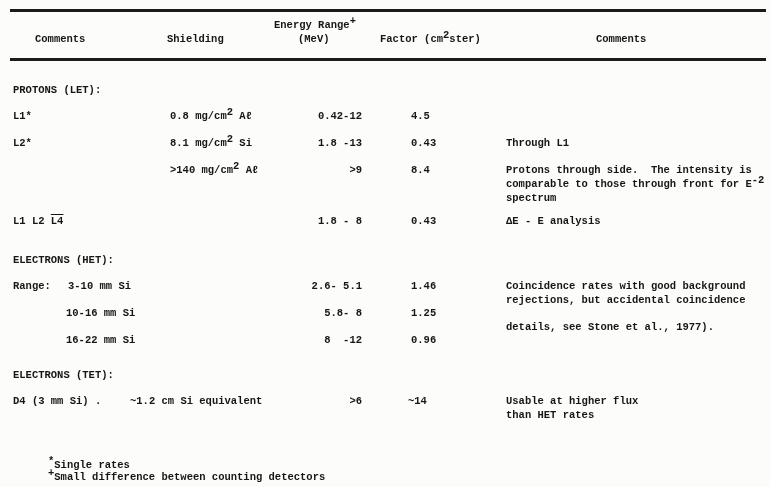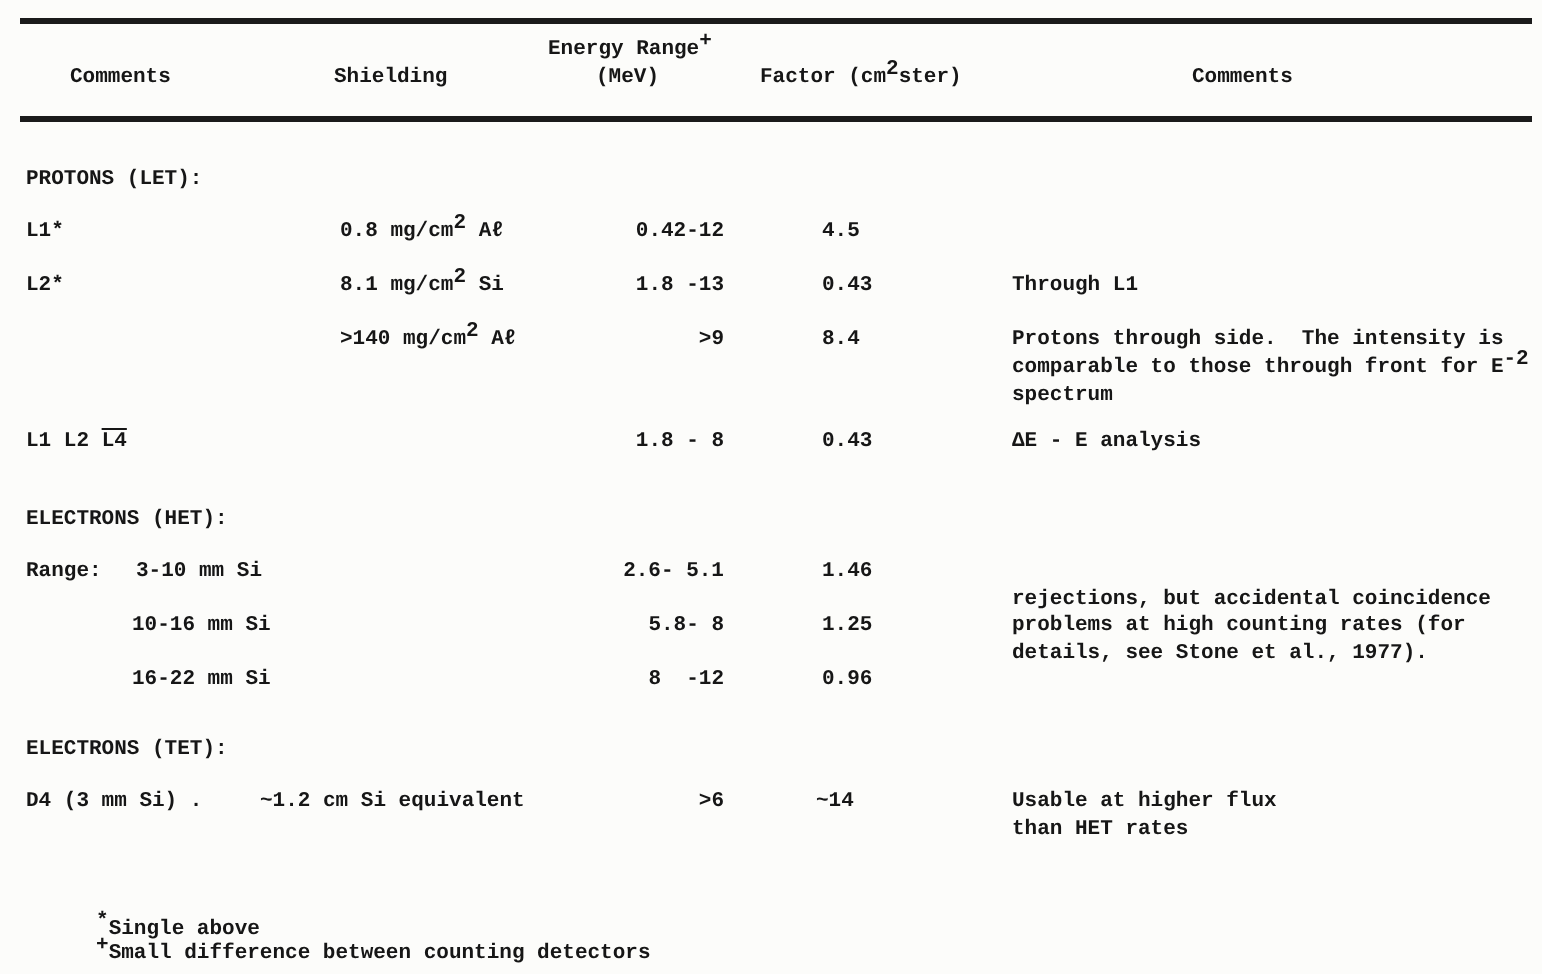--- a/index.html
+++ b/index.html
@@ -68,29 +68,29 @@
   <span class="t f" style="top:280px">1.46</span>
 
   <span class="t" style="left:66px;top:307px">10-16 mm Si</span>
   <span class="t e" style="top:307px">5.8- 8</span>
   <span class="t f" style="top:307px">1.25</span>
 
   <span class="t" style="left:66px;top:334px">16-22 mm Si</span>
   <span class="t e" style="top:334px">8  -12</span>
   <span class="t f" style="top:334px">0.96</span>
 
+  <span class="t m" style="top:280px">Coincidence rates with good background</span>
   <span class="t m" style="top:294px">rejections, but accidental coincidence</span>
-  <span class="t m" style="top:307px">problems at high counting rates (for</span>
   <span class="t m" style="top:321px">details, see Stone et al., 1977).</span>
 
   <span class="t d" style="top:369px">ELECTRONS (TET):</span>
 
   <span class="t d" style="top:395px">D4 (3 mm Si) .</span>
   <span class="t" style="left:130px;top:395px">~1.2 cm Si equivalent</span>
   <span class="t e" style="top:395px">&gt;6</span>
   <span class="t" style="left:408px;top:395px">~14</span>
   <span class="t m" style="top:395px">Usable at higher flux</span>
   <span class="t m" style="top:409px">than HET rates</span>
 
-  <span class="t" style="left:48px;top:459px"><span class="sp">*</span><span>Single above</span></span>
+  <span class="t" style="left:48px;top:459px"><span class="sp">*</span><span>Single rates</span></span>
   <span class="t" style="left:48px;top:471px"><span class="sp">+</span><span>Small difference between counting detectors</span></span>
 
 </div>
 
 </body></html>

